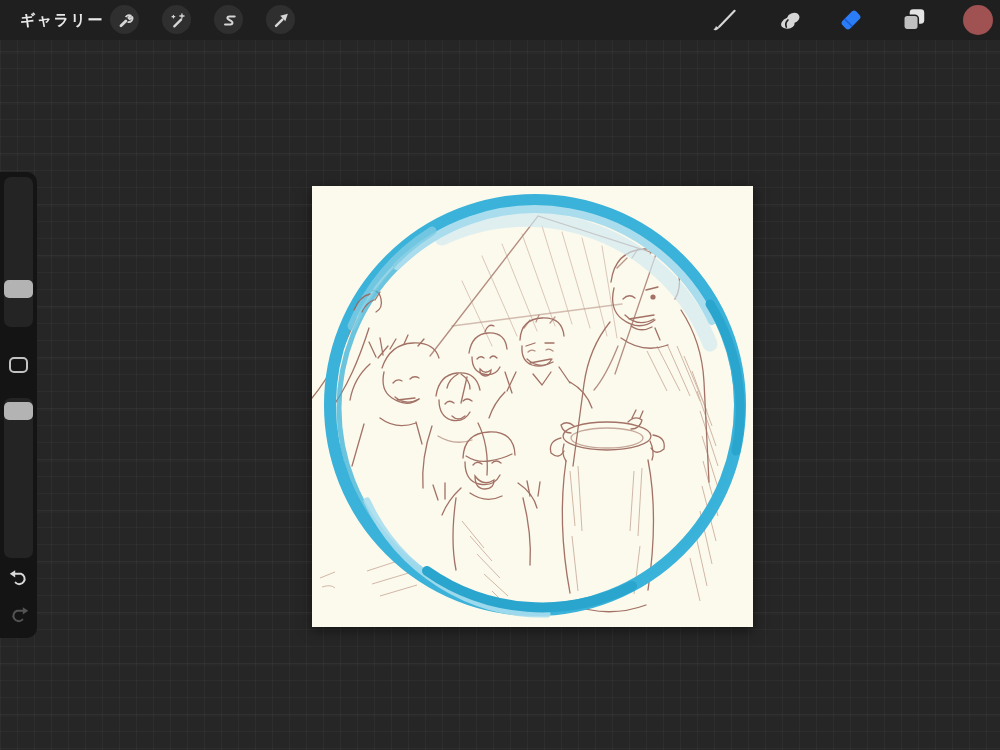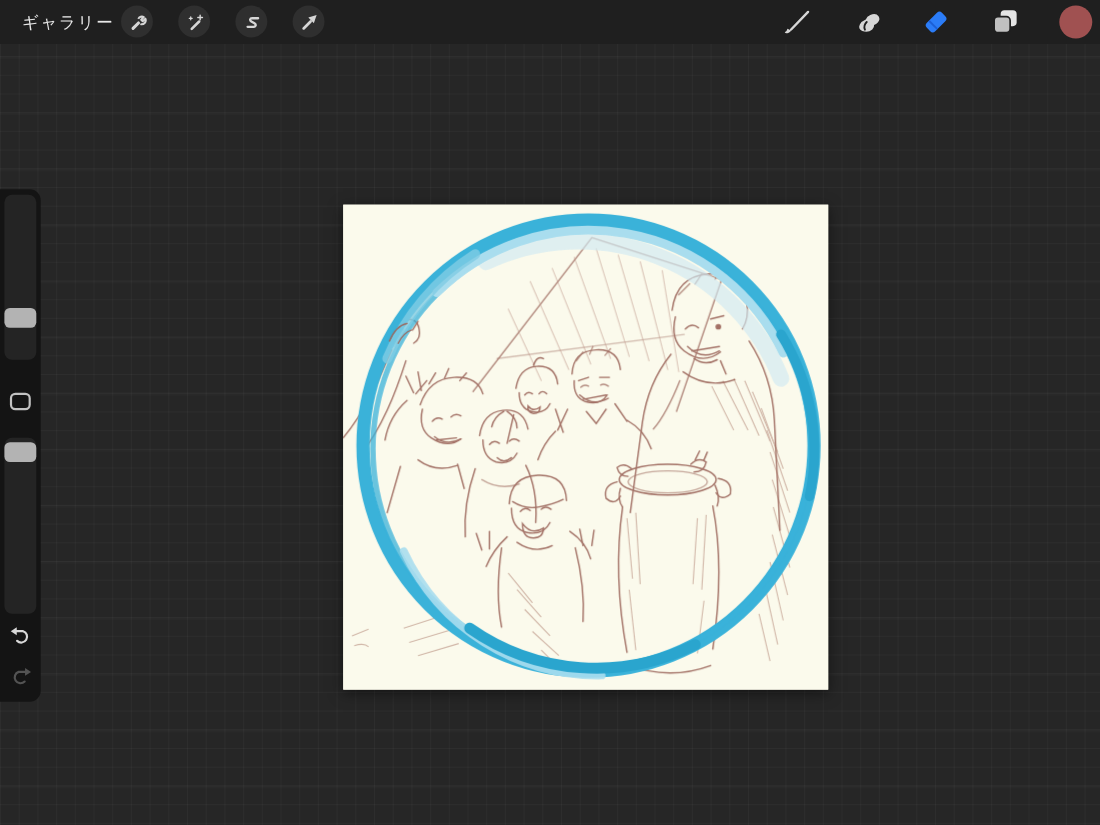--- a/index.html
+++ b/index.html
@@ -17,21 +17,21 @@
 
   
   .topbar {
     position:absolute; left:0; top:0; width:1000px; height:40px;
     background:#1f1f1f;
     display:flex; align-items:center;
   }
   .gallery-btn {
     position:absolute; left:20px; top:0; height:40px;
     display:flex; align-items:center;
-    color:#e8e8e8; font-size:15px; letter-spacing:1.5px; cursor:default;
+    color:#e8e8e8; font-size:15px; letter-spacing:1.5px; cursor:default;font-weight:bold;
   }
   .tool-circle {
     position:absolute; top:5px; width:29px; height:29px; border-radius:50%;
     background:#2f2f2f; display:flex; align-items:center; justify-content:center;
   }
   .tc-actions     { left:110px; }
   .tc-adjustments { left:162px; }
   .tc-selection   { left:214px; }
   .tc-transform   { left:266px; }
   .right-icon { position:absolute; top:5px; width:30px; height:30px;

